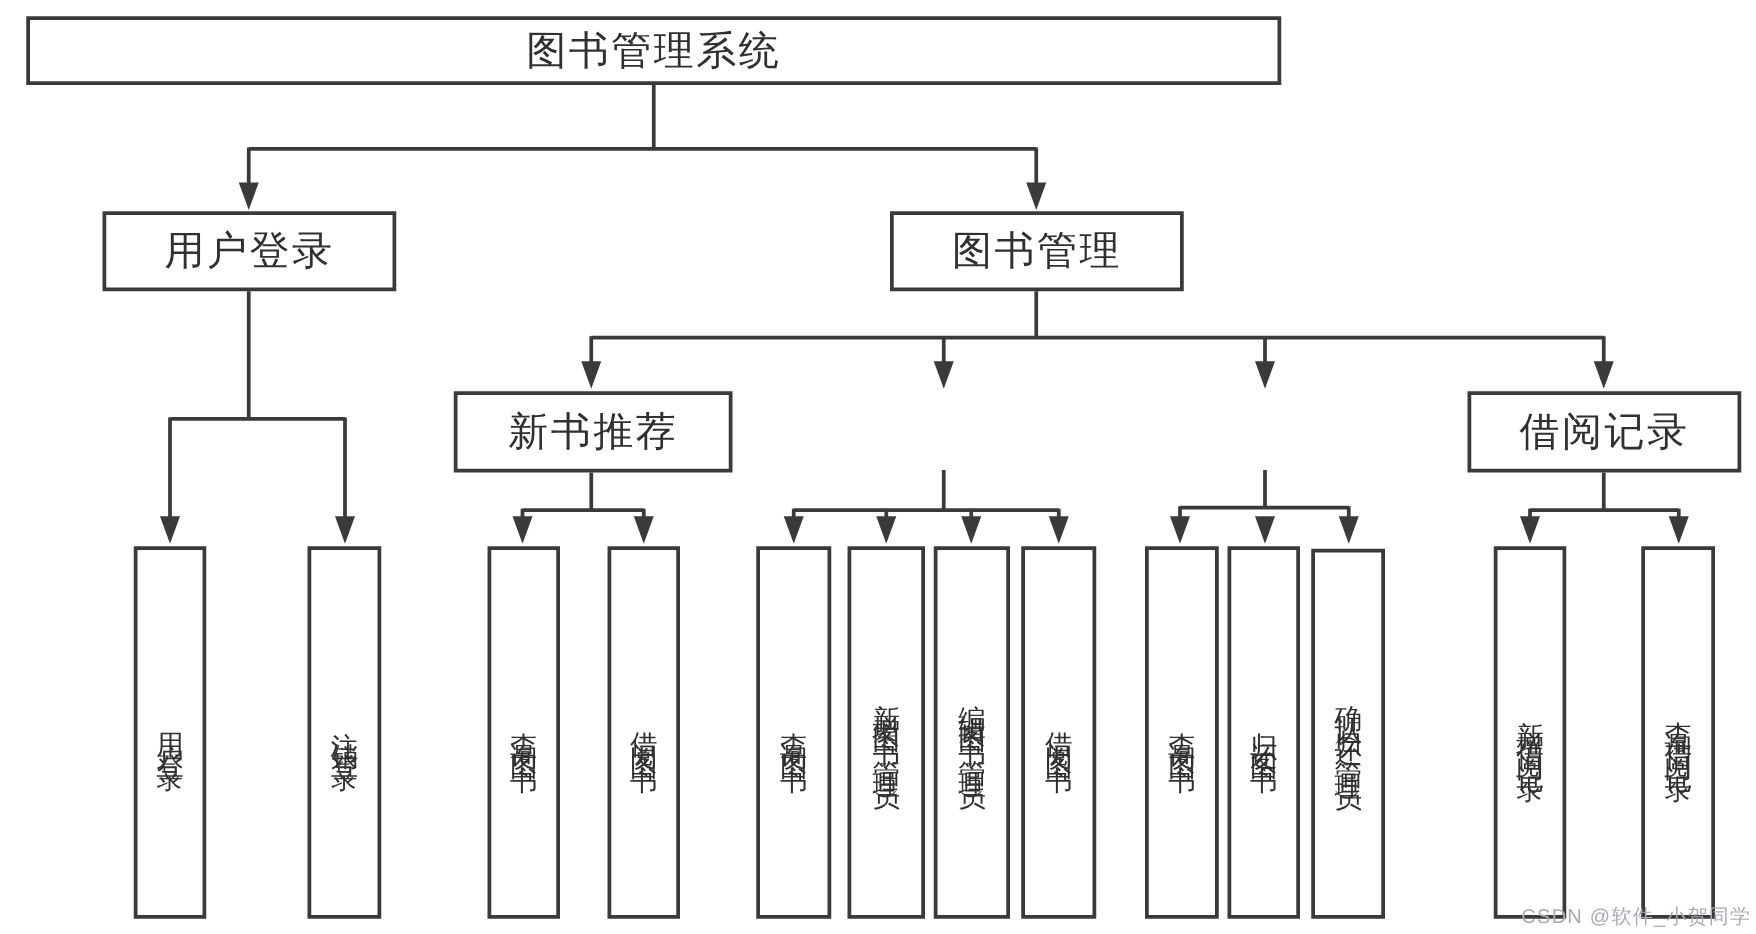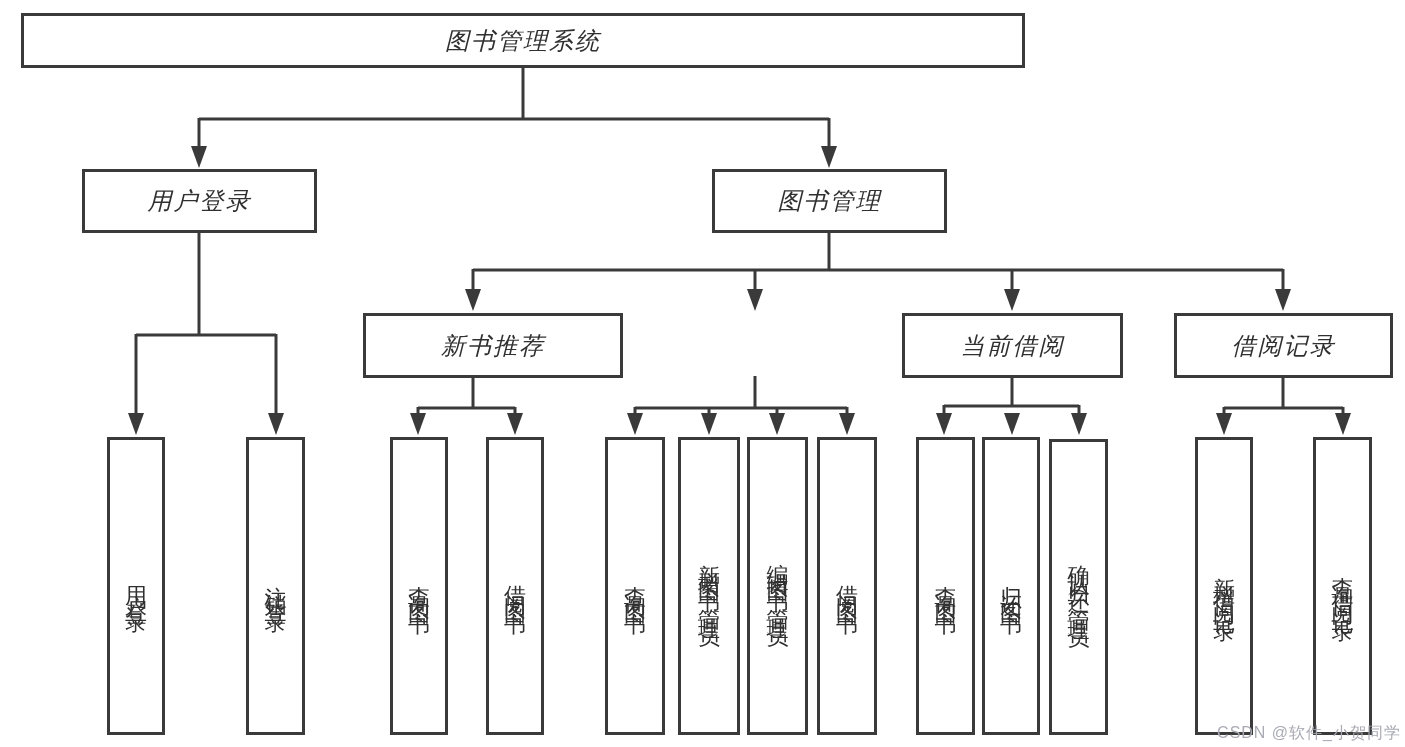--- a/index.html
+++ b/index.html
@@ -17,21 +17,21 @@
   }
   .connector-layer{position:absolute;left:0;top:0;width:1405px;height:747px;pointer-events:none;}
   .cl{stroke:var(--line);stroke-width:3;fill:none;}
   .ah{fill:var(--line);stroke:none;}
   .node{
     position:absolute;box-sizing:border-box;
     border:3px solid var(--line);background:#ffffff;
     display:flex;align-items:center;justify-content:center;
     color:var(--text);
   }
-  .node-h span{font-size:24px;letter-spacing:2px;white-space:nowrap;font-style:italic;}
+  .node-h span{font-size:32px;letter-spacing:2px;white-space:nowrap;}
   .node-v{writing-mode:vertical-rl;text-orientation:mixed;}
   .node-v span{font-size:22px;letter-spacing:9px;line-height:1;white-space:nowrap;}
   .watermark{
     position:absolute;right:4px;bottom:3px;
     font-size:16px;color:var(--watermark);letter-spacing:1px;white-space:nowrap;
   }
 </style>
 </head>
 <body>
 
@@ -115,25 +115,22 @@
     <span>图书管理系统</span>
   </div>
 
   <div class="node node-h" style="left:82px;top:169px;width:235px;height:64px;">
     <span>用户登录</span>
   </div>
   <div class="node node-h" style="left:712px;top:169px;width:235px;height:64px;align-items:center;">
     <span>图书管理</span>
   </div>
 
-  <div class="node node-h" style="left:363px;top:313px;width:260px;height:65px;">
+  <div class="node node-h" style="left:363px;top:313px;width:223px;height:65px;">
     <span>新书推荐</span>
-  </div>
-  <div class="node node-h" style="left:902px;top:313px;width:221px;height:65px;">
-    <span>当前借阅</span>
   </div>
   <div class="node node-h" style="left:1174px;top:313px;width:219px;height:65px;">
     <span>借阅记录</span>
   </div>
 
   <div class="node node-v" style="left:107px;top:437px;width:58px;height:298px;">
     <span>用户登录</span>
   </div>
   <div class="node node-v" style="left:246px;top:437px;width:59px;height:298px;">
     <span>注销登录</span>

